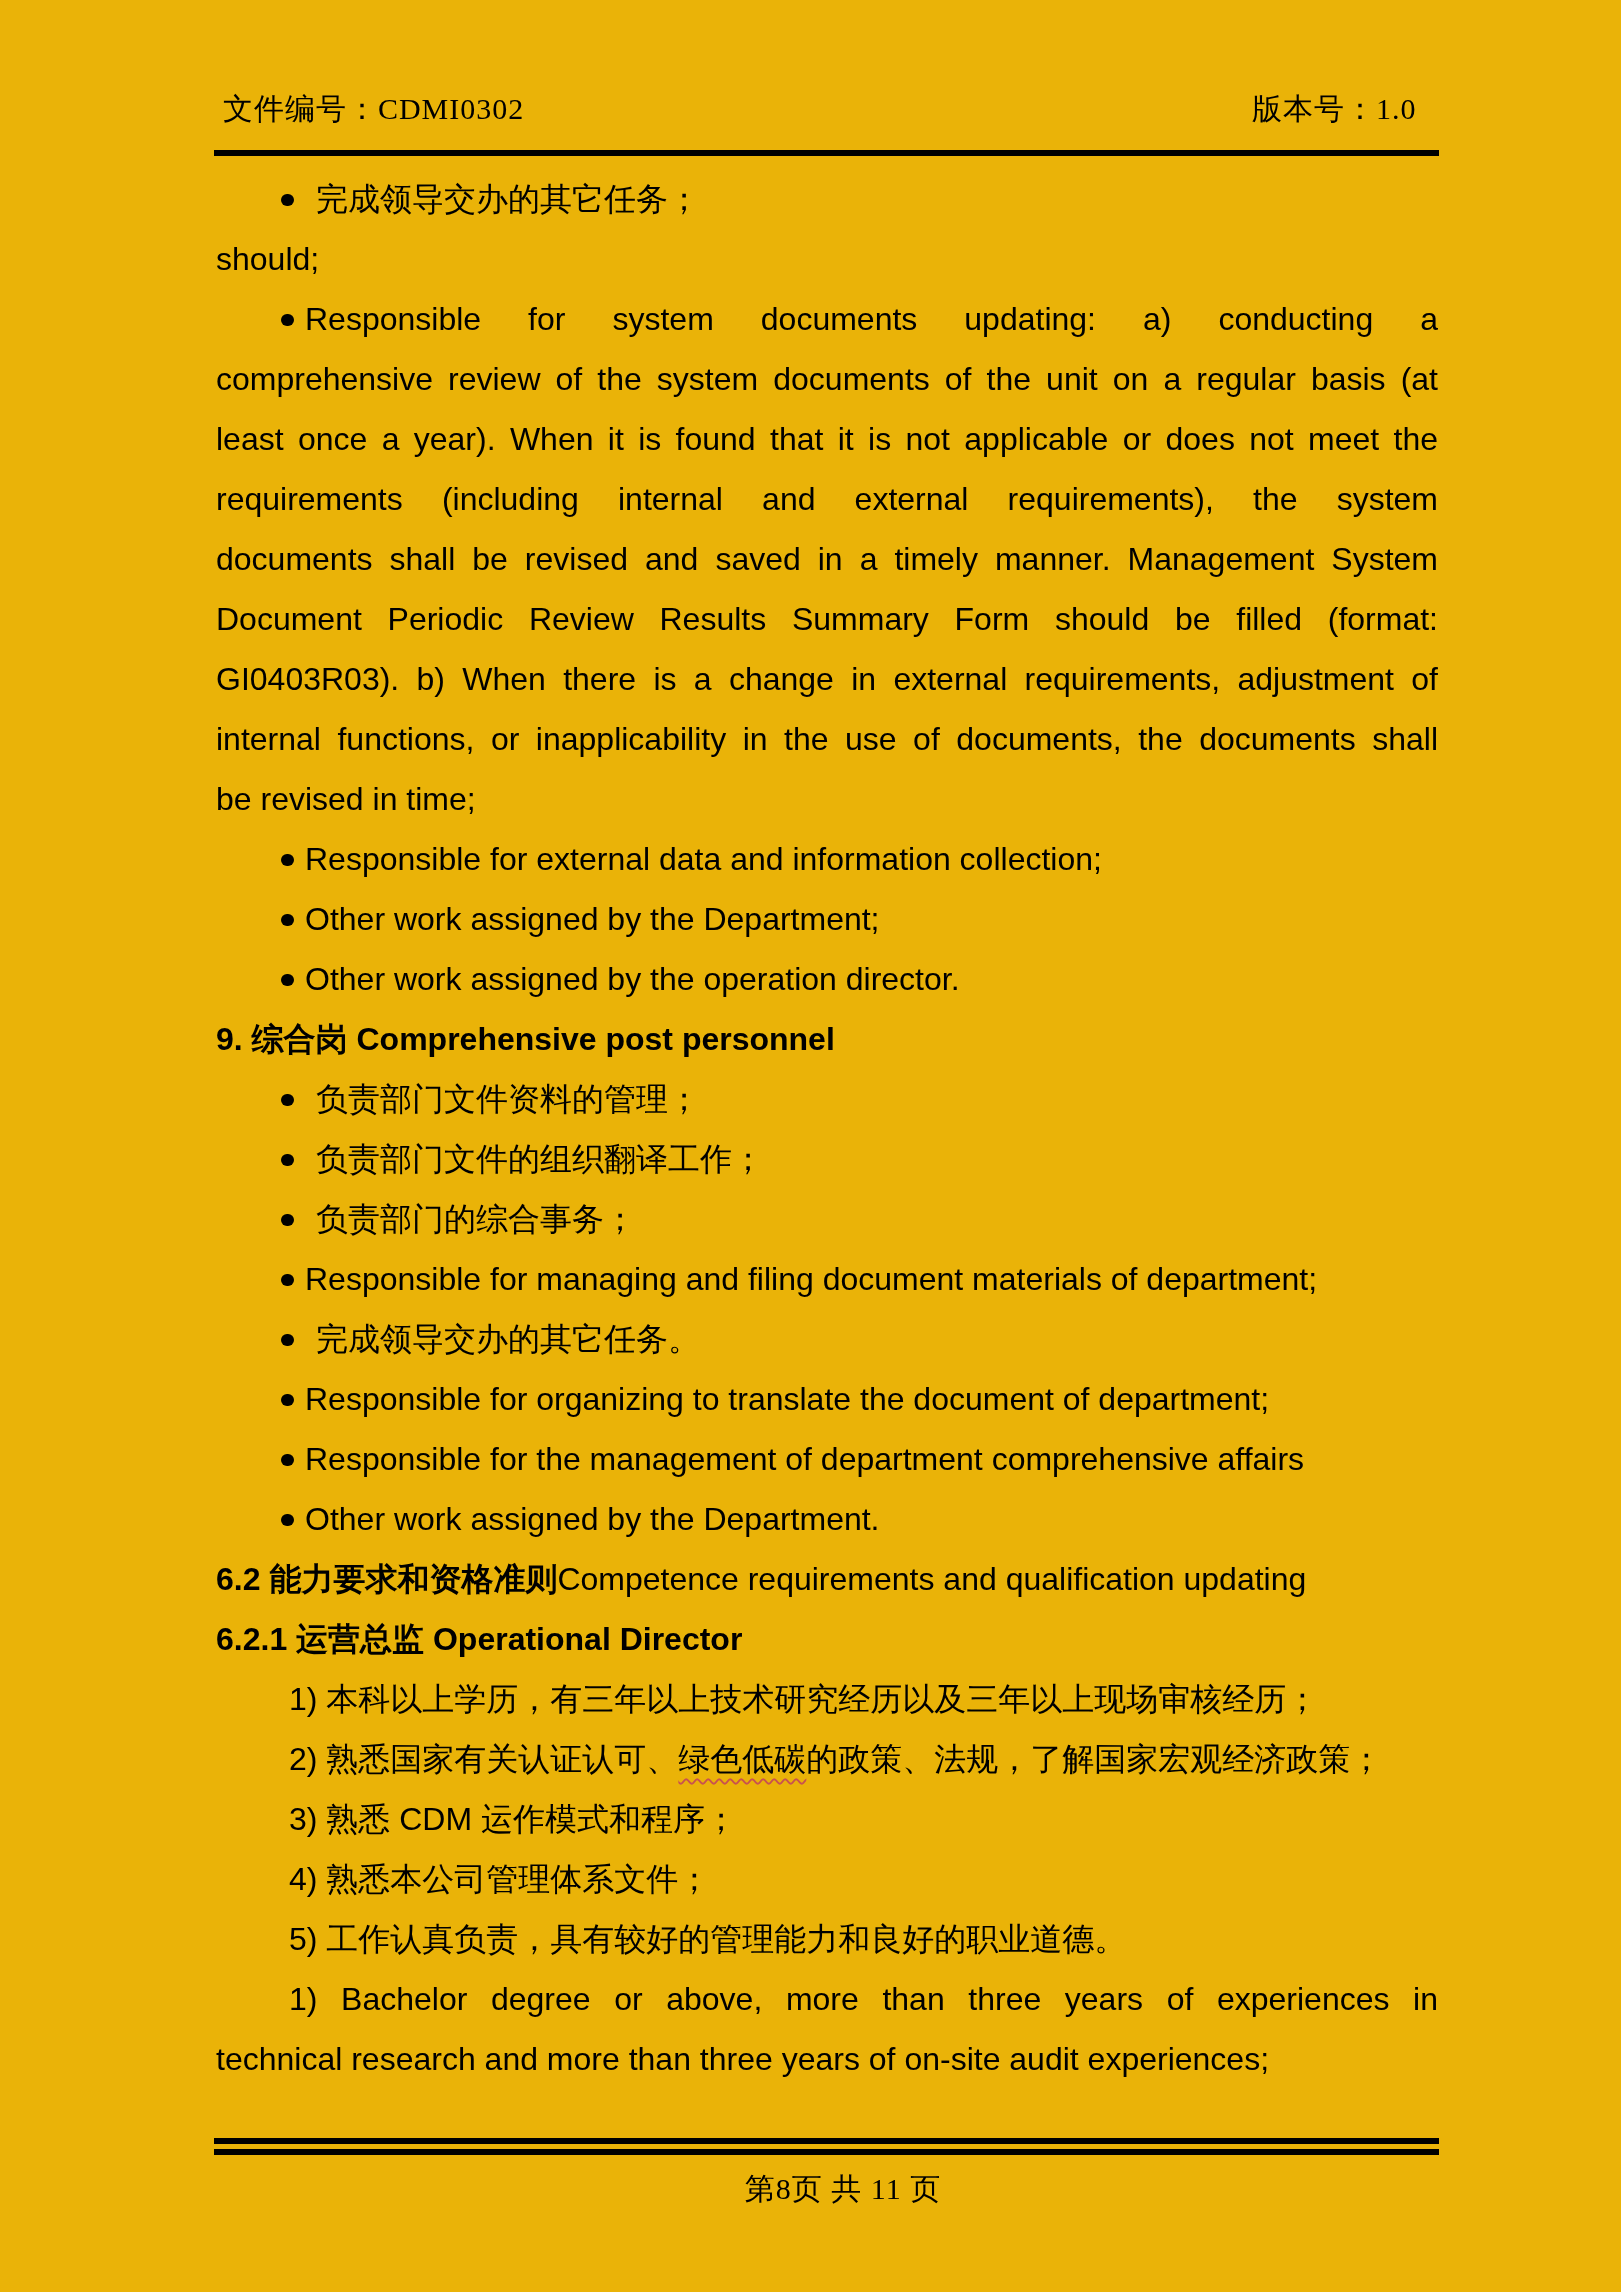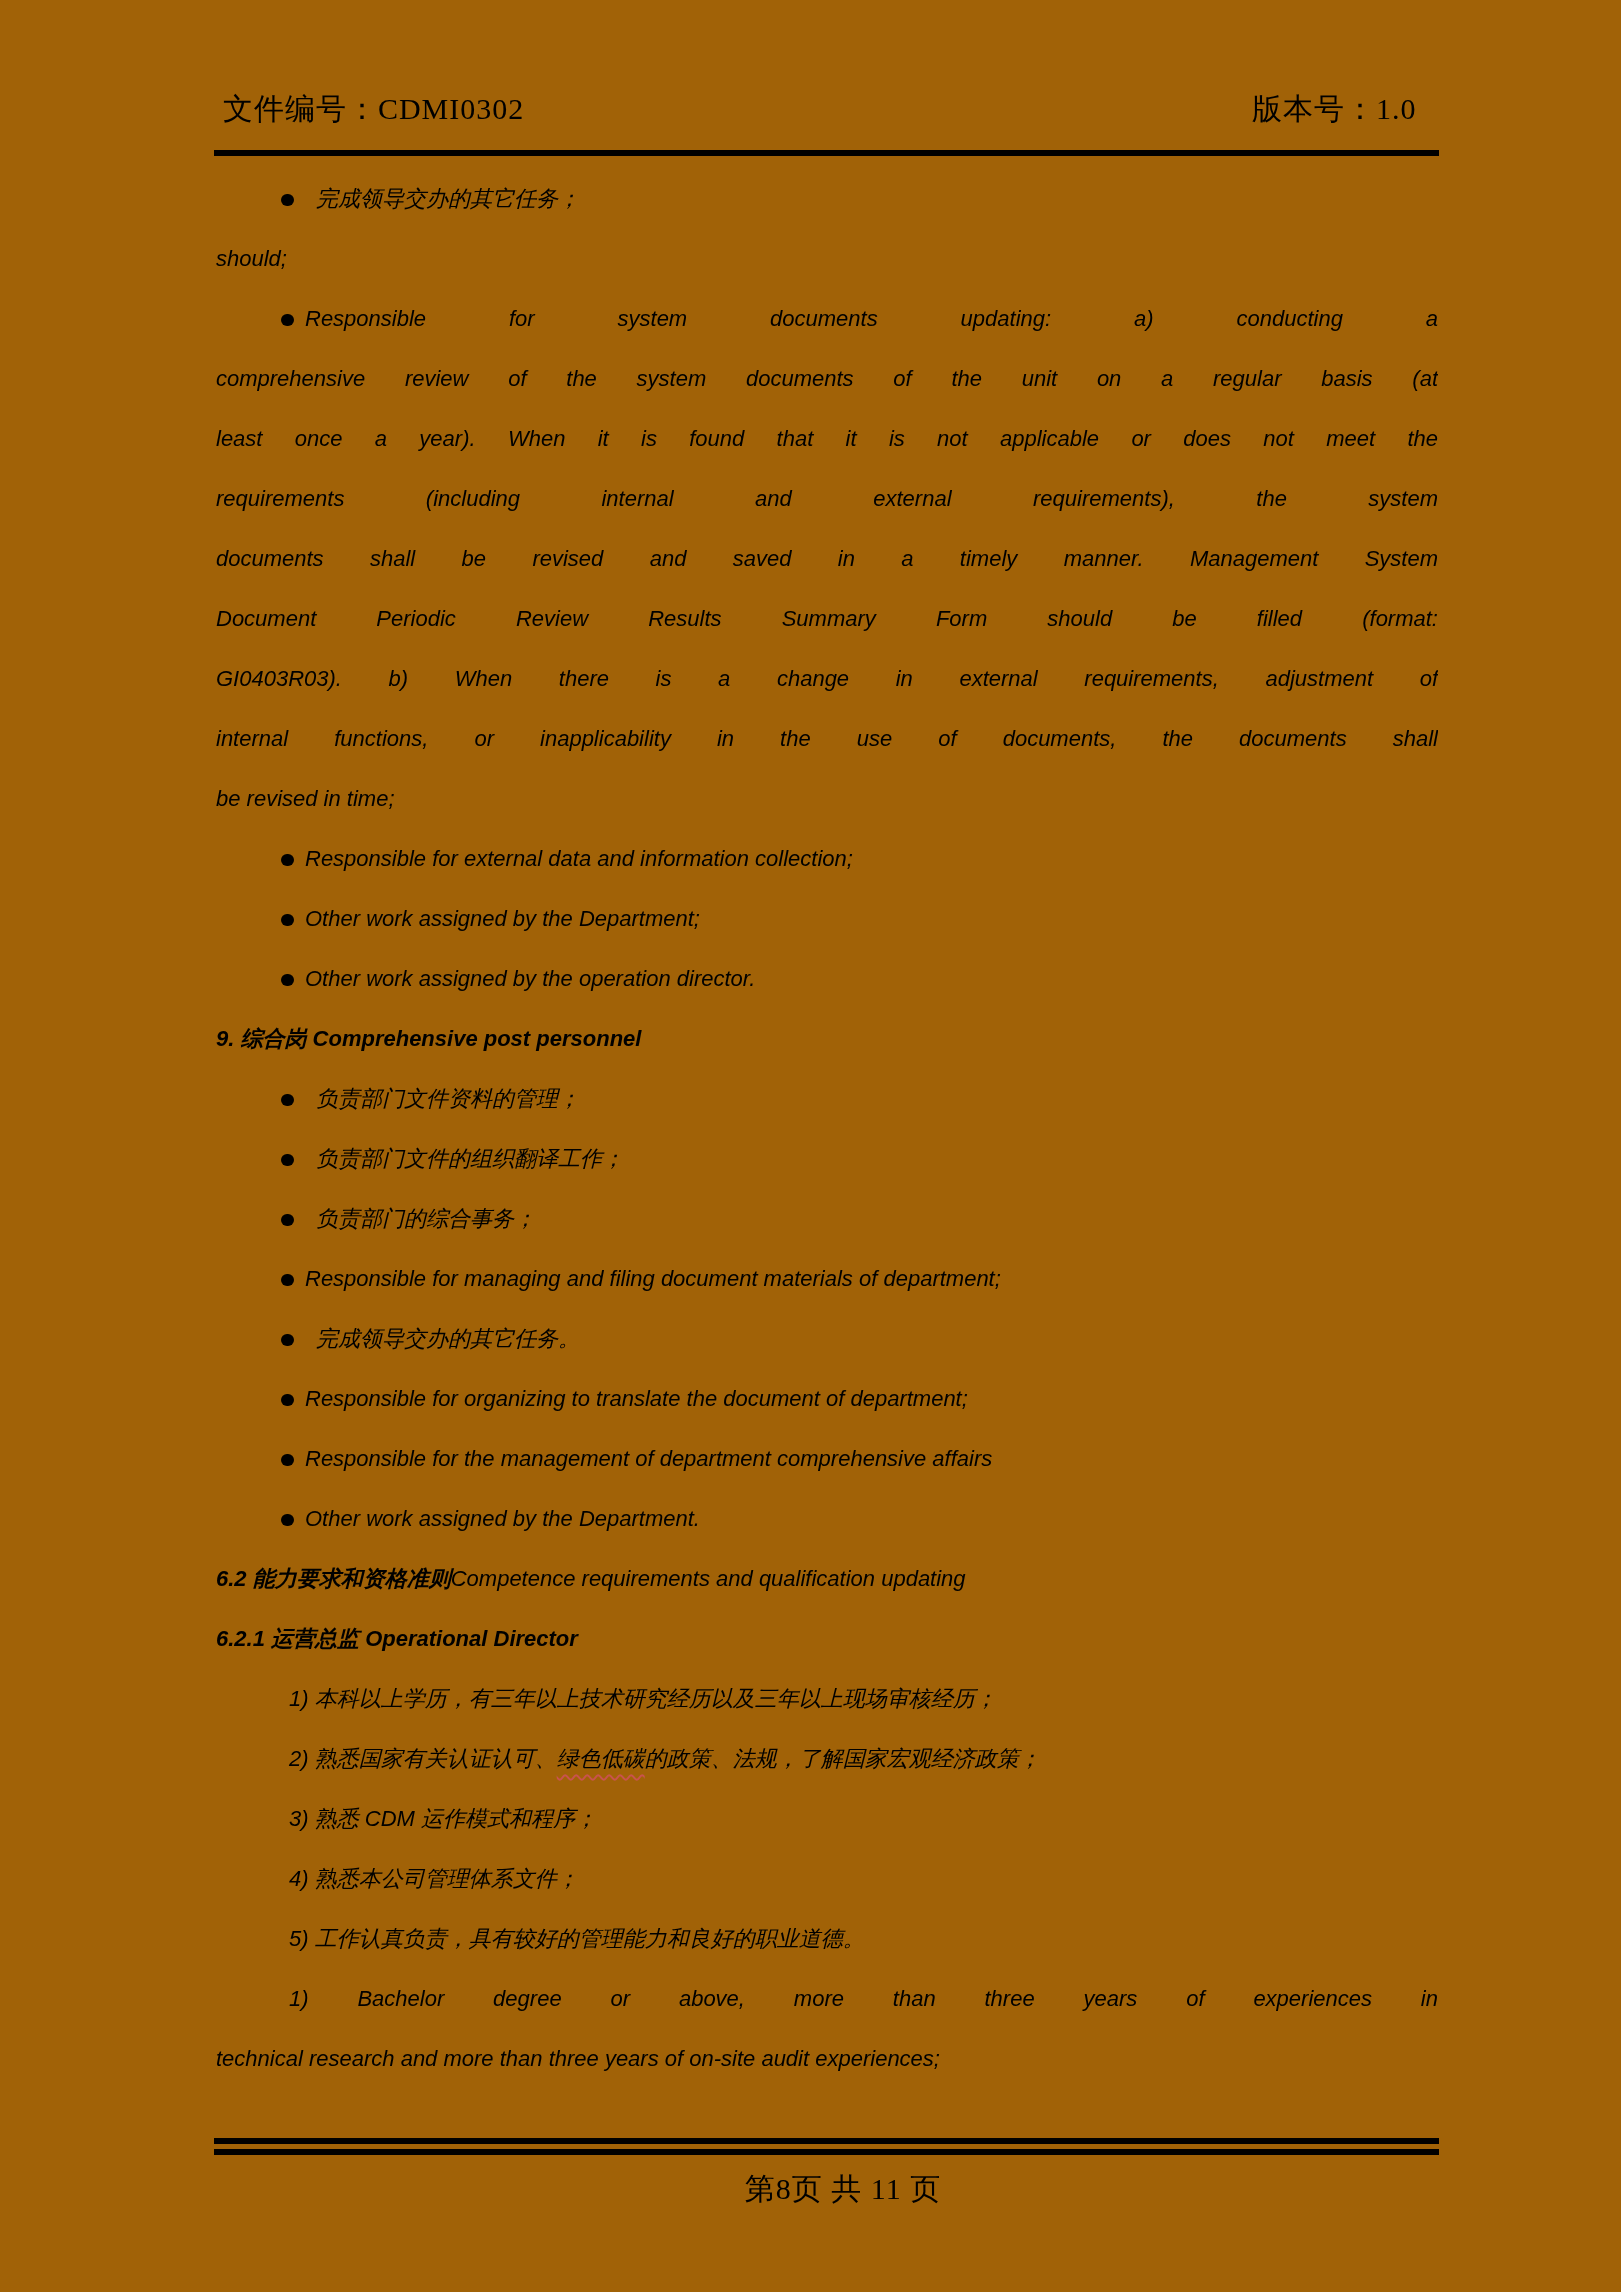--- a/index.html
+++ b/index.html
@@ -1,20 +1,20 @@
 <!DOCTYPE html>
 <html><head>
 <meta charset="utf-8">
 <style>
   html, body { margin: 0; padding: 0; background: #ffffff; }
   .page {
     position: relative;
     width: 1621px;
     height: 2293px;
-    background: #a16207;
+    background: #eab308;
     color: #000000;
     font-family: "Liberation Sans", "DejaVu Sans", sans-serif;
     overflow: hidden;
   }
   
   .header {
     position: absolute;
     left: 216px; top: 67px;
     width: 1222px; height: 63px;
     box-sizing: border-box;
@@ -30,22 +30,21 @@
     position: absolute;
     left: 214px; top: 150px;
     width: 1225px; height: 5.9px;
     background: #000000;
   }
   
   .content {
     position: absolute;
     left: 216px; top: 169px;
     width: 1222px;
-    font-size: 22px;
-    font-style: italic;
+    font-size: 32px;
   }
   .line {
     position: relative;
     height: 60px;
     line-height: 60px;
     overflow: hidden;
     white-space: nowrap;
   }
   .bl { display: block; white-space: normal; }
   .jf { text-align: justify; text-align-last: justify; }

